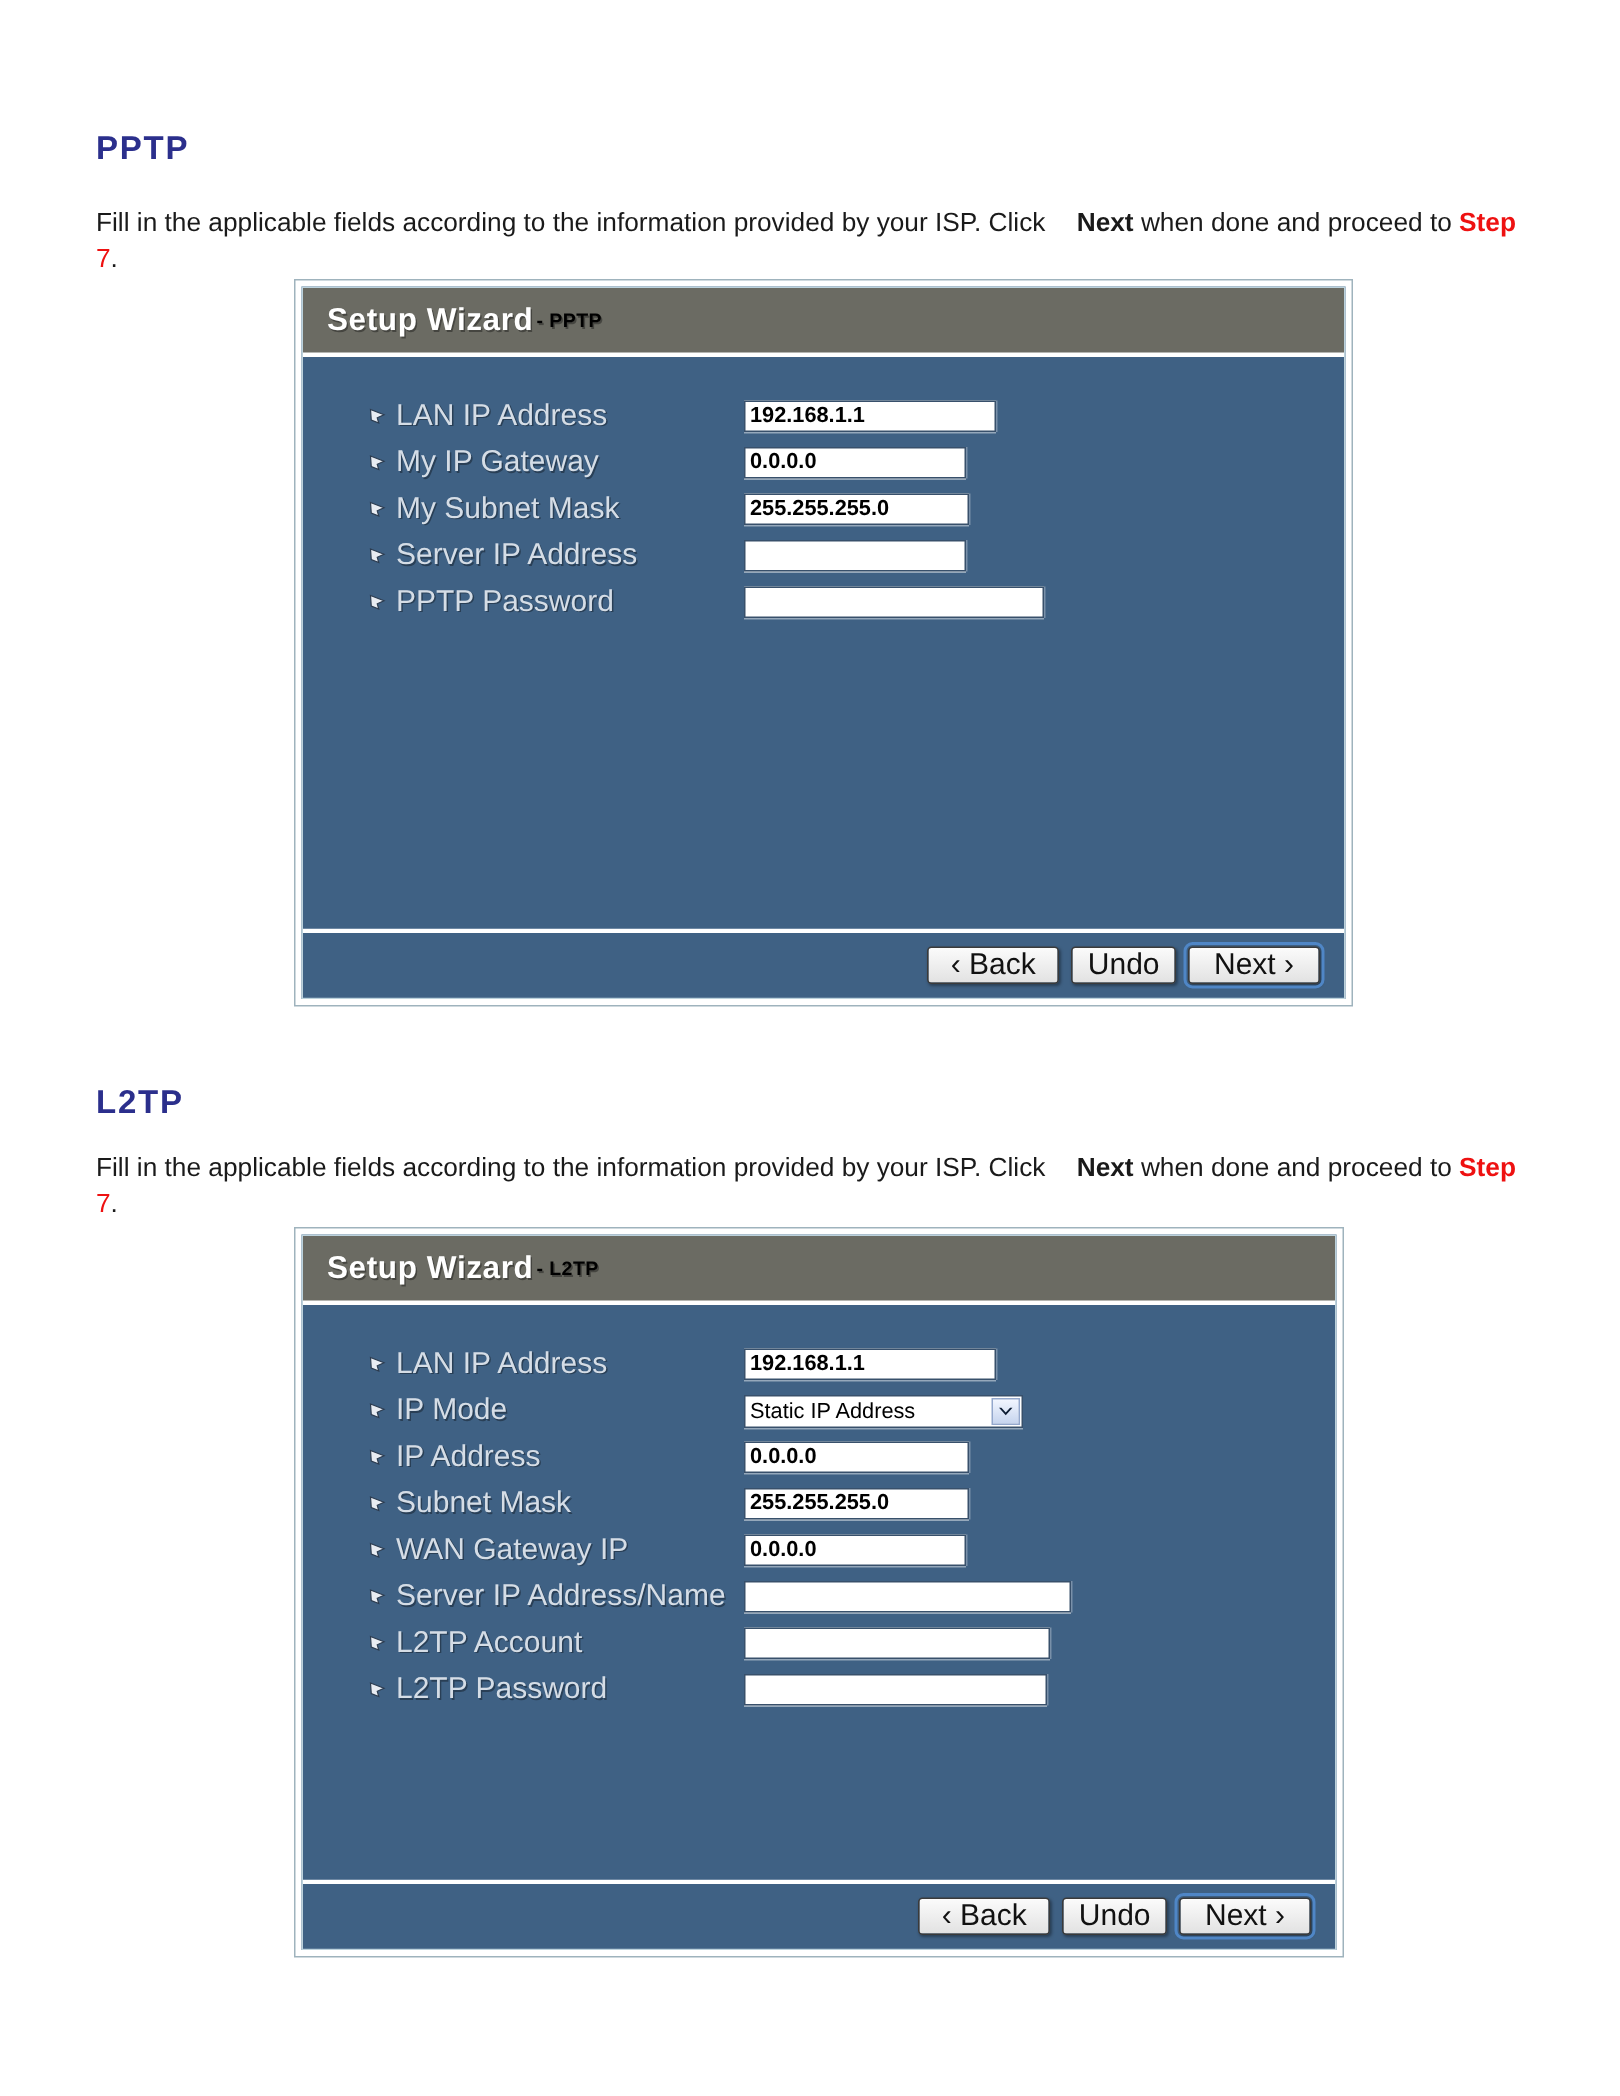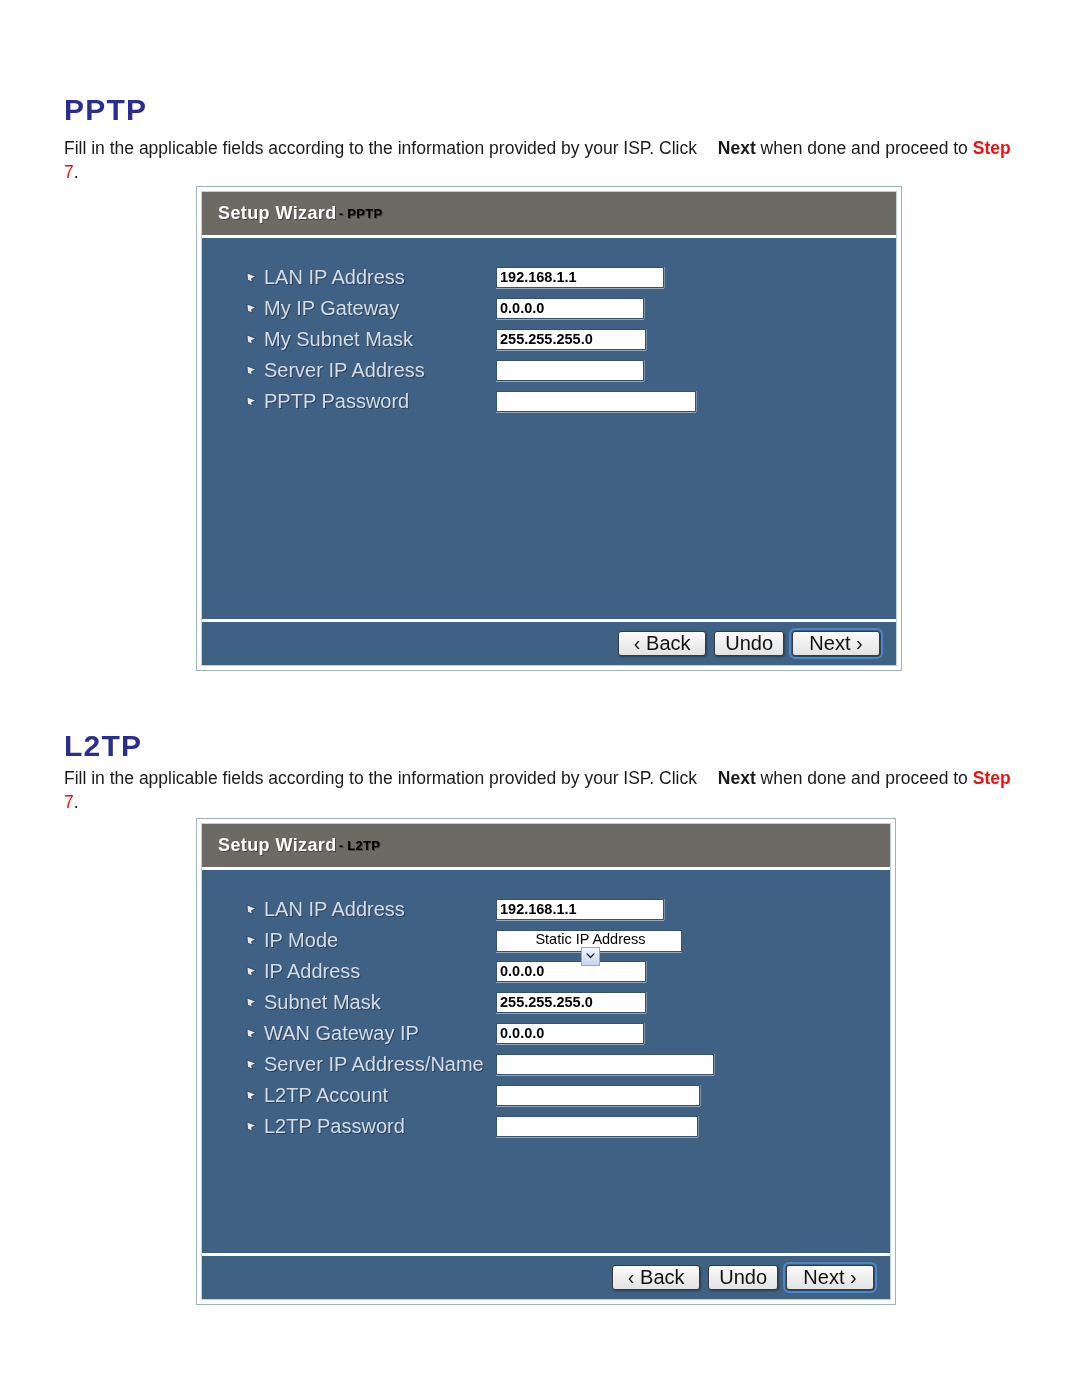--- a/index.html
+++ b/index.html
@@ -19,21 +19,21 @@
   .page {
     position: relative;
     width: 1080px;
     height: 1397px;
   }
 
   
   .section-heading {
     position: absolute;
     left: 64px;
-    font-size: 30px;
+    font-size: 22px;
     font-weight: bold;
     color: #2b2f8c;
     letter-spacing: 1.2px;
     font-family: "Liberation Sans", sans-serif;
   }
 
   .body-para {
     position: absolute;
     left: 64px;
     width: 950px;
@@ -76,21 +76,21 @@
     flex: 0 0 46px;
     display: flex;
     align-items: center;
     padding-left: 16px;
     border-bottom: 3px solid #ffffff;
     box-sizing: border-box;
   }
   .panel-header .title-main {
     color: #ffffff;
     font-weight: bold;
-    font-size: 18px;
+    font-size: 21px;
     letter-spacing: 0.4px;
     text-shadow: 1px 1px 0 rgba(0,0,0,0.35);
   }
   .panel-header .title-sub {
     color: #000000;
     font-weight: bold;
     font-size: 13px;
     margin-left: 2px;
     letter-spacing: 0.3px;
     text-shadow: 1px 1px 0 rgba(0,0,0,0.35);
@@ -164,21 +164,20 @@
     background: #ffffff;
     border: 1px solid #38506b;
     box-sizing: border-box;
     display: flex;
     align-items: center;
     font-size: 14.5px;
     color: #000000;
     padding-left: 3px;
     position: relative;
     box-shadow: 0 1px 0 rgba(255,255,255,0.45);
-    flex-direction: column;
   }
   .select-wrap .sel-text { flex: 1 1 auto; white-space: nowrap; }
   .select-arrow {
     width: 19px;
     height: 18px;
     margin-right: 1px;
     background: linear-gradient(#f2f6ff, #c6d4ee);
     border: 1px solid #93a7cc;
     box-sizing: border-box;
     display: flex;

